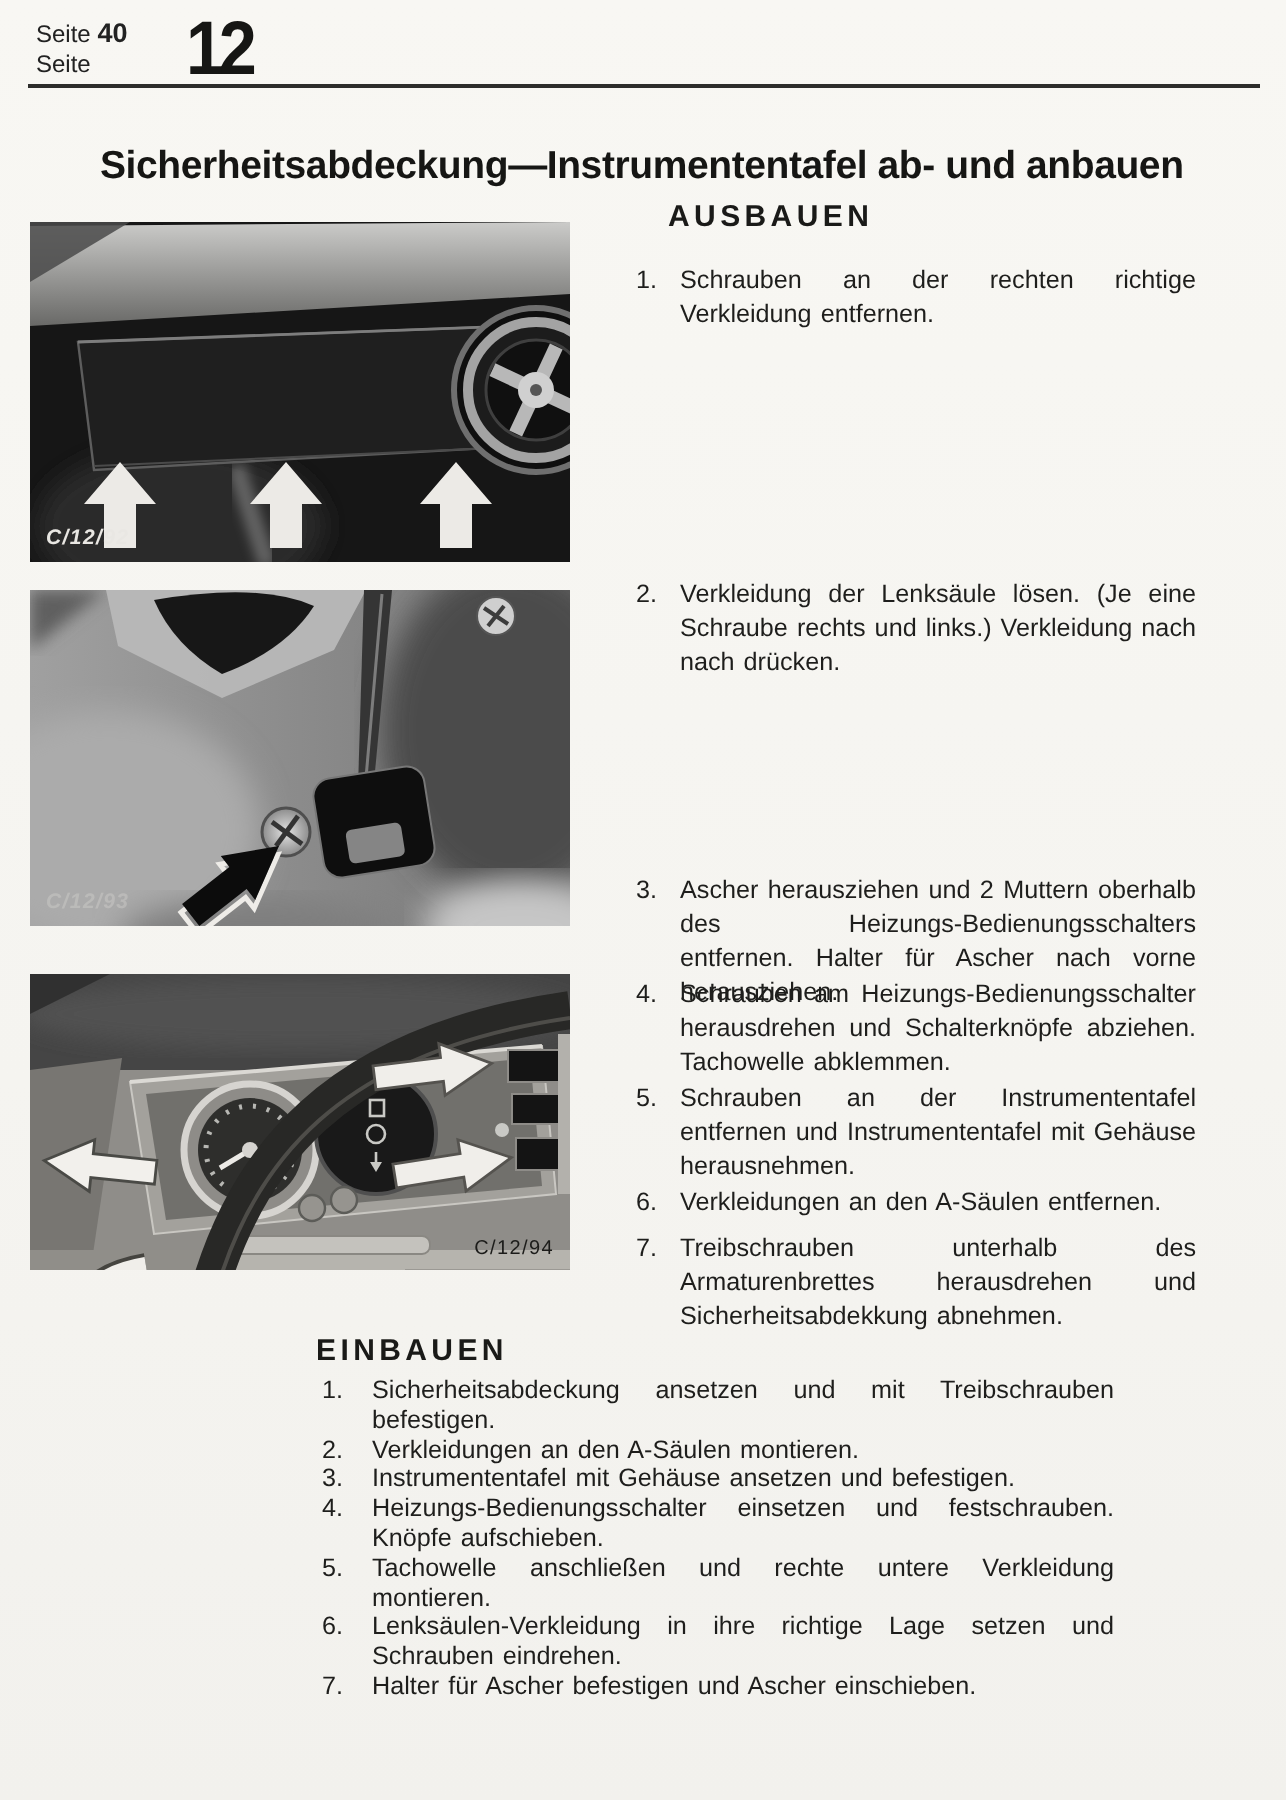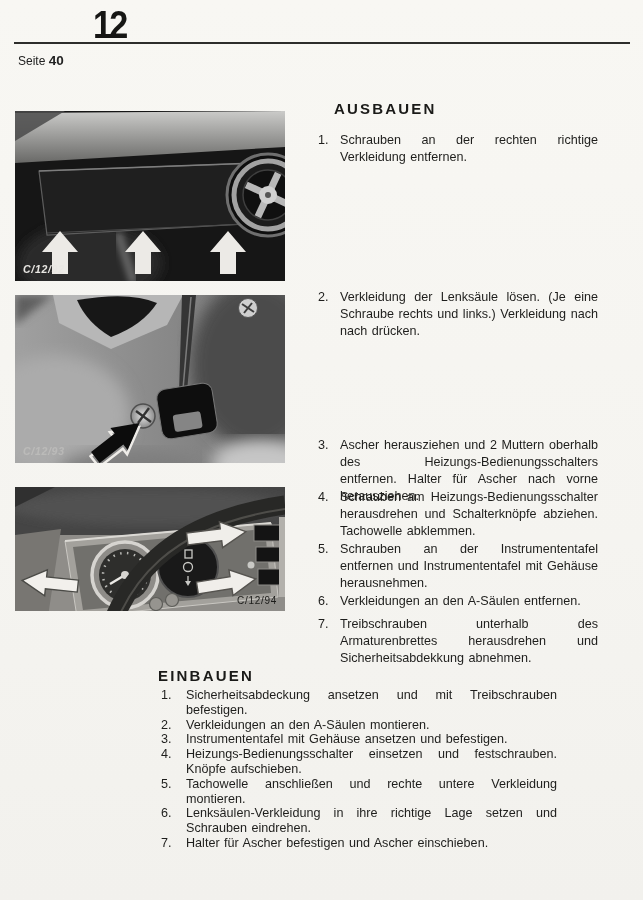--- a/index.html
+++ b/index.html
@@ -6,41 +6,41 @@
   body{
     width:643px;height:900px;position:relative;overflow:hidden;
     background:#f6f5f1;
     font-family:"Liberation Sans",sans-serif;
     color:#1e1e1c;
   }
   .page{position:absolute;inset:0;background:linear-gradient(180deg,#f8f7f3 0%,#f5f4f0 60%,#f2f1ed 100%);}
 
   
   .hdr{position:absolute;left:18px;top:9px;}
-  .hdr-row{font-size:12px;line-height:15px;color:#222;margin-top:44px;}
+  .hdr-row{font-size:12px;line-height:15px;color:#222;}
   .hdr-bold{font-weight:700;font-size:13.5px;}
   .big-num{
     position:absolute;left:93px;top:4px;
     font-size:38px;font-weight:700;letter-spacing:-3px;
     transform:scaleX(.9);transform-origin:left top;color:#161614;
   }
   .rule{position:absolute;left:14px;top:42px;width:616px;height:2px;background:#2d2d2b;}
 
   
   .title{
     position:absolute;left:50px;top:72px;margin:0;
     font-size:19.5px;font-weight:700;letter-spacing:-0.2px;color:#161614;
   }
 
   
   .photo{position:absolute;left:15px;width:270px;overflow:hidden;background:#101010;}
   .photo svg{display:block;}
   .photo1{top:111px;height:170px;}
   .photo2{top:295px;height:168px;}
-  .photo3{top:487px;height:124px;}
+  .photo3{top:487px;height:148px;}
   .cap{position:absolute;font-size:10.5px;letter-spacing:.7px;font-style:italic;font-weight:700;}
   .cap1{left:8px;bottom:6px;color:#e9e7e3;}
   .cap2{left:8px;bottom:6px;color:#dbd9d5;opacity:.35;}
   .cap3{right:8px;bottom:5px;color:#1c1c1a;font-style:normal;font-weight:400;font-size:10px;}
 
   
   .sec-h{margin:0;font-size:15px;font-weight:700;letter-spacing:2.2px;color:#1a1a18;position:absolute;}
   #ausbauen-h{left:318px;top:100px;margin-left:16px;}
   #einbauen-h{left:158px;top:667px;}
 
@@ -67,20 +67,21 @@
       <span>Seite</span>
       <span class="hdr-bold">40</span>
     </div>
     <div class="hdr-row">
       <span>Seite</span>
     </div>
   </header>
   <div class="big-num">12</div>
   <div class="rule"></div>
 
+  <h1 class="title">Sicherheitsabdeckung—Instrumententafel ab- und anbauen</h1>
 
   <figure class="photo photo1" style="margin:0">
     <svg width="270" height="179" viewBox="0 0 270 179">
       <defs>
         <linearGradient id="g1" x1="0" y1="0" x2="0" y2="1">
           <stop offset="0" stop-color="#cbcbc9"></stop>
             <stop offset="1" stop-color="#696967"></stop>
         </linearGradient>
         <filter id="f6">
             <feGaussianBlur stdDeviation="6"></feGaussianBlur>

